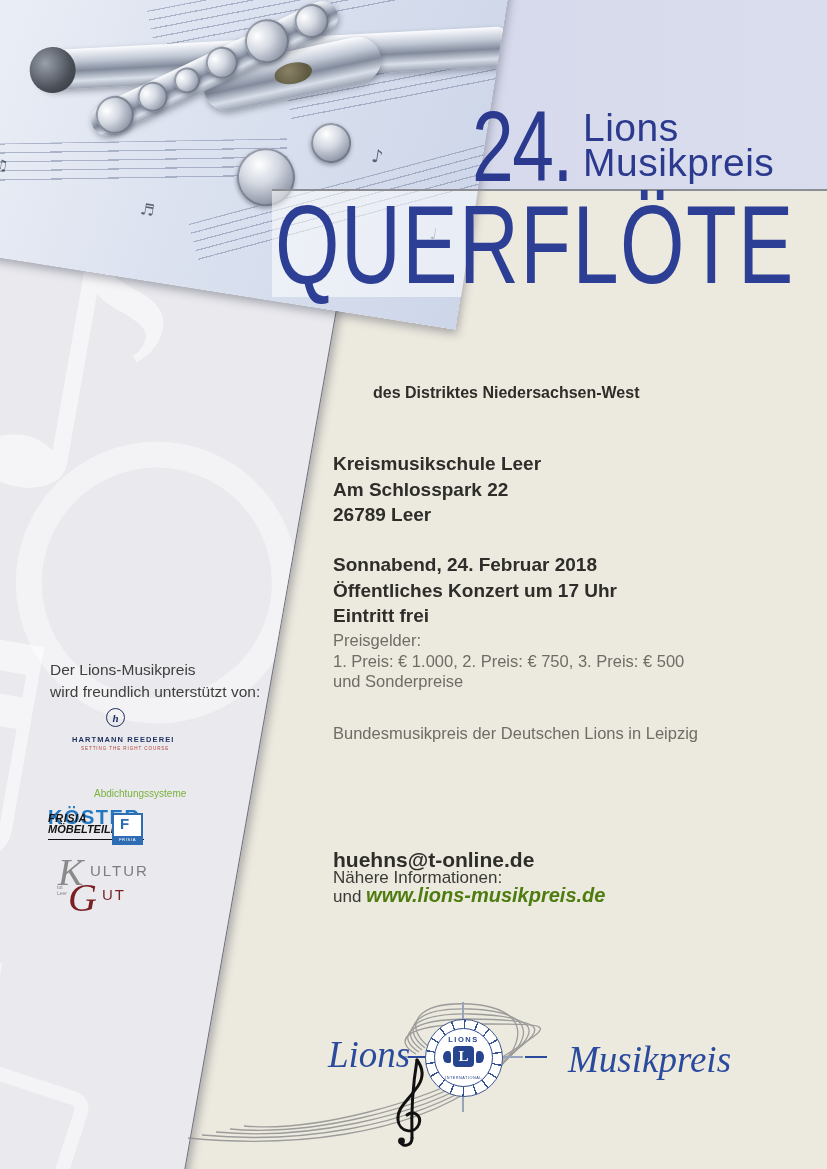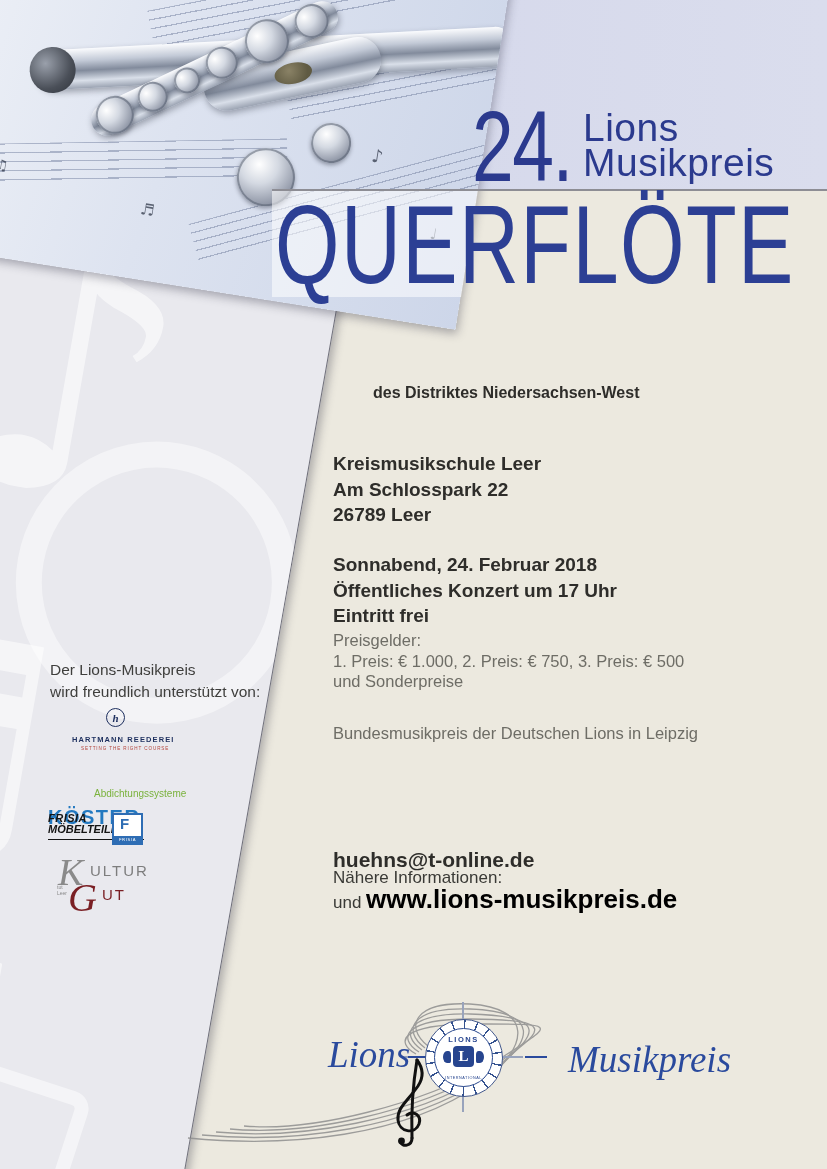--- a/index.html
+++ b/index.html
@@ -53,21 +53,21 @@
   .district{top:384px;font-size:16px;font-weight:bold;margin-left:40px;}
   .block-bold{font-size:19px;font-weight:bold;line-height:25.5px;}
   .venue{top:433px;margin-top:18px;}
   .event{top:552px;}
   .gray-block{font-size:16.5px;color:#6e6d66;line-height:20.5px;}
   .prizes{top:630px;}
   .qual{top:722px;line-height:22px;}
   .info-label{top:820px;font-size:17px;color:#3a3a36;margin-top:48px;}
   .email{top:848px;font-size:21px;font-weight:bold;}
   .webline{top:884px;font-size:17px;color:#3a3a36;}
-  .webline b{font-size:26px;color:#000000;}
+  .webline b{font-size:20px;color:#4d7c0f;font-style:italic;}
 
   
   .sp{z-index:4;}
   .intro{left:50px;top:659px;font-size:15.5px;color:#3f3f3d;line-height:22px;}
   .h-circle{left:106px;top:708px;width:17px;height:17px;border-radius:50%;border:1.2px solid #1d2f5e;
     color:#1d2f5e;font-family:"Liberation Serif",serif;font-style:italic;font-weight:bold;font-size:11px;
     display:flex;align-items:center;justify-content:center;}
   .h-name{left:72px;top:735px;font-size:7.5px;font-weight:bold;color:#1d2f5e;letter-spacing:1.1px;}
   .h-tag{left:81px;top:746px;font-size:4.6px;color:#b4453c;letter-spacing:.9px;}
   .k-name{left:48px;top:806px;font-size:20px;font-weight:bold;color:#2278c0;letter-spacing:1.5px;}

